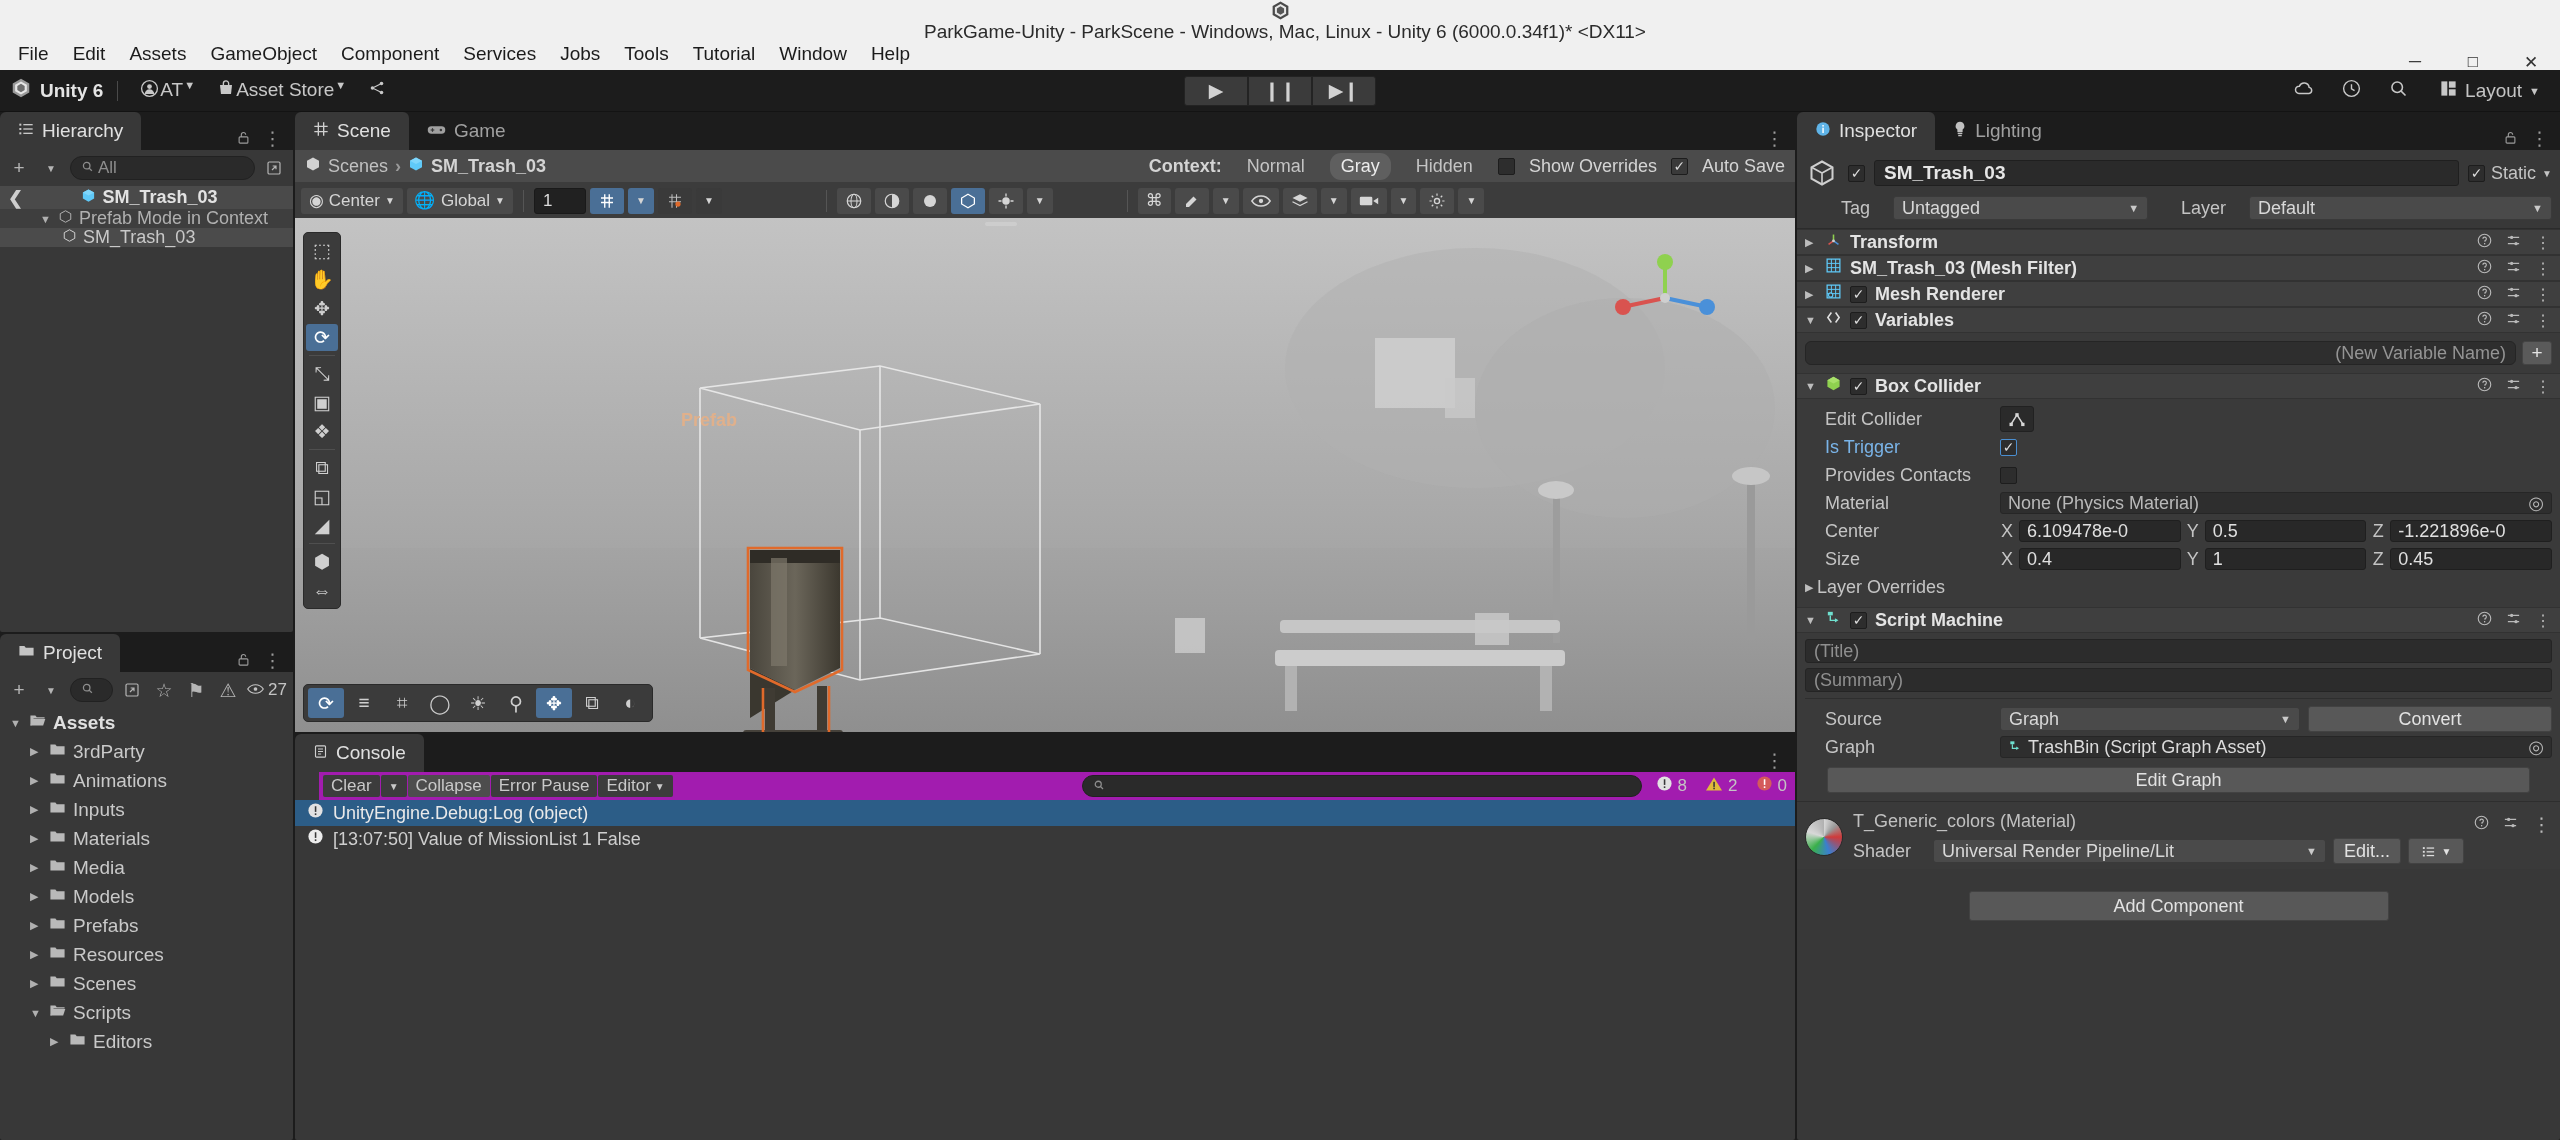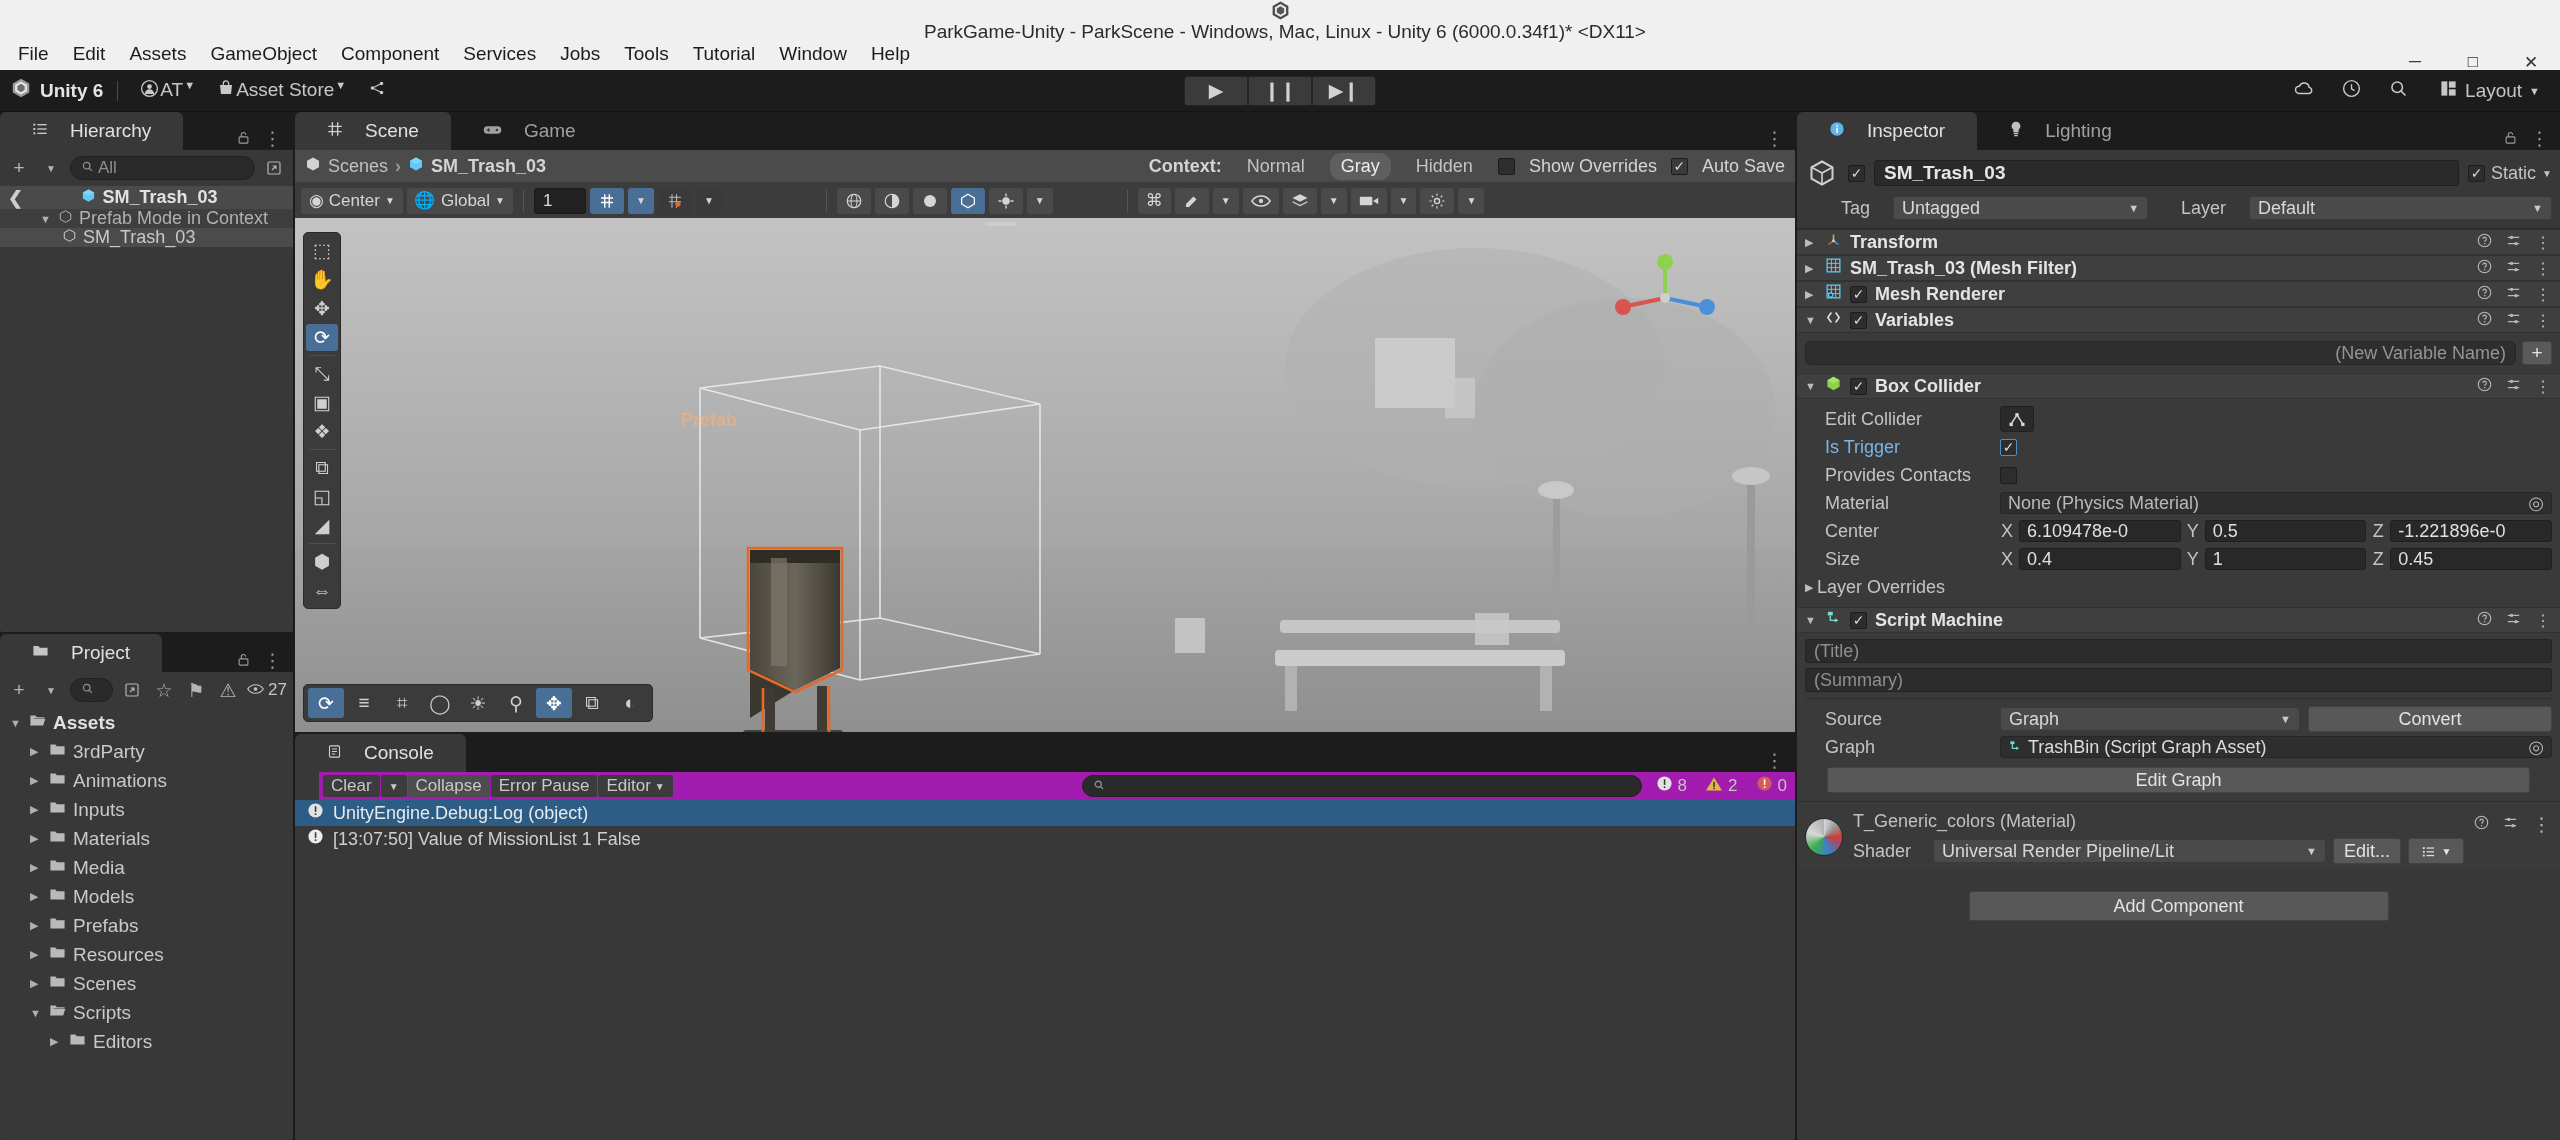--- a/index.html
+++ b/index.html
@@ -58,21 +58,21 @@
   .ub-right { margin-left: auto; display: flex; align-items: center; gap: 14px; }
   .ub-right .ic { padding: 4px 6px; border-radius: 3px; color: #c8c8c8; }
   .layoutbtn { display: flex; align-items: center; gap: 7px; padding: 4px 10px; border-radius: 3px; }
 
   
   .workspace { position: absolute; left: 0; top: 112px; width: 2560px; height: 1028px; background: #1c1c1c; }
   .panel { position: absolute; background: #383838; border-radius: 2px; }
 
   .tabstrip { height: 38px; background: #1c1c1c; display: flex; align-items: flex-end; position: relative; }
   .tab {
-    height: 38px; padding: 0 32px; display: flex; align-items: center; gap: 22px;
+    height: 38px; padding: 0 18px; display: flex; align-items: center; gap: 8px;
     color: #a0a0a0; font-size: 19px; background: transparent;
     border-radius: 6px 6px 0 0;
   }
   .tab.active { background: #383838; color: #e0e0e0; }
   .tabactions { margin-left: auto; display: flex; align-items: center; gap: 12px; padding-right: 10px; color: #9b9b9b; }
 
   .subbar { height: 36px; background: #383838; display: flex; align-items: center; gap: 6px; padding: 0 6px; }
   .searchbox {
     flex: 1; height: 24px; background: #2a2a2a; border: 1px solid #212121; border-radius: 12px;
     display: flex; align-items: center; padding: 0 10px; gap: 4px; color: #8d8d8d; font-size: 17px;

